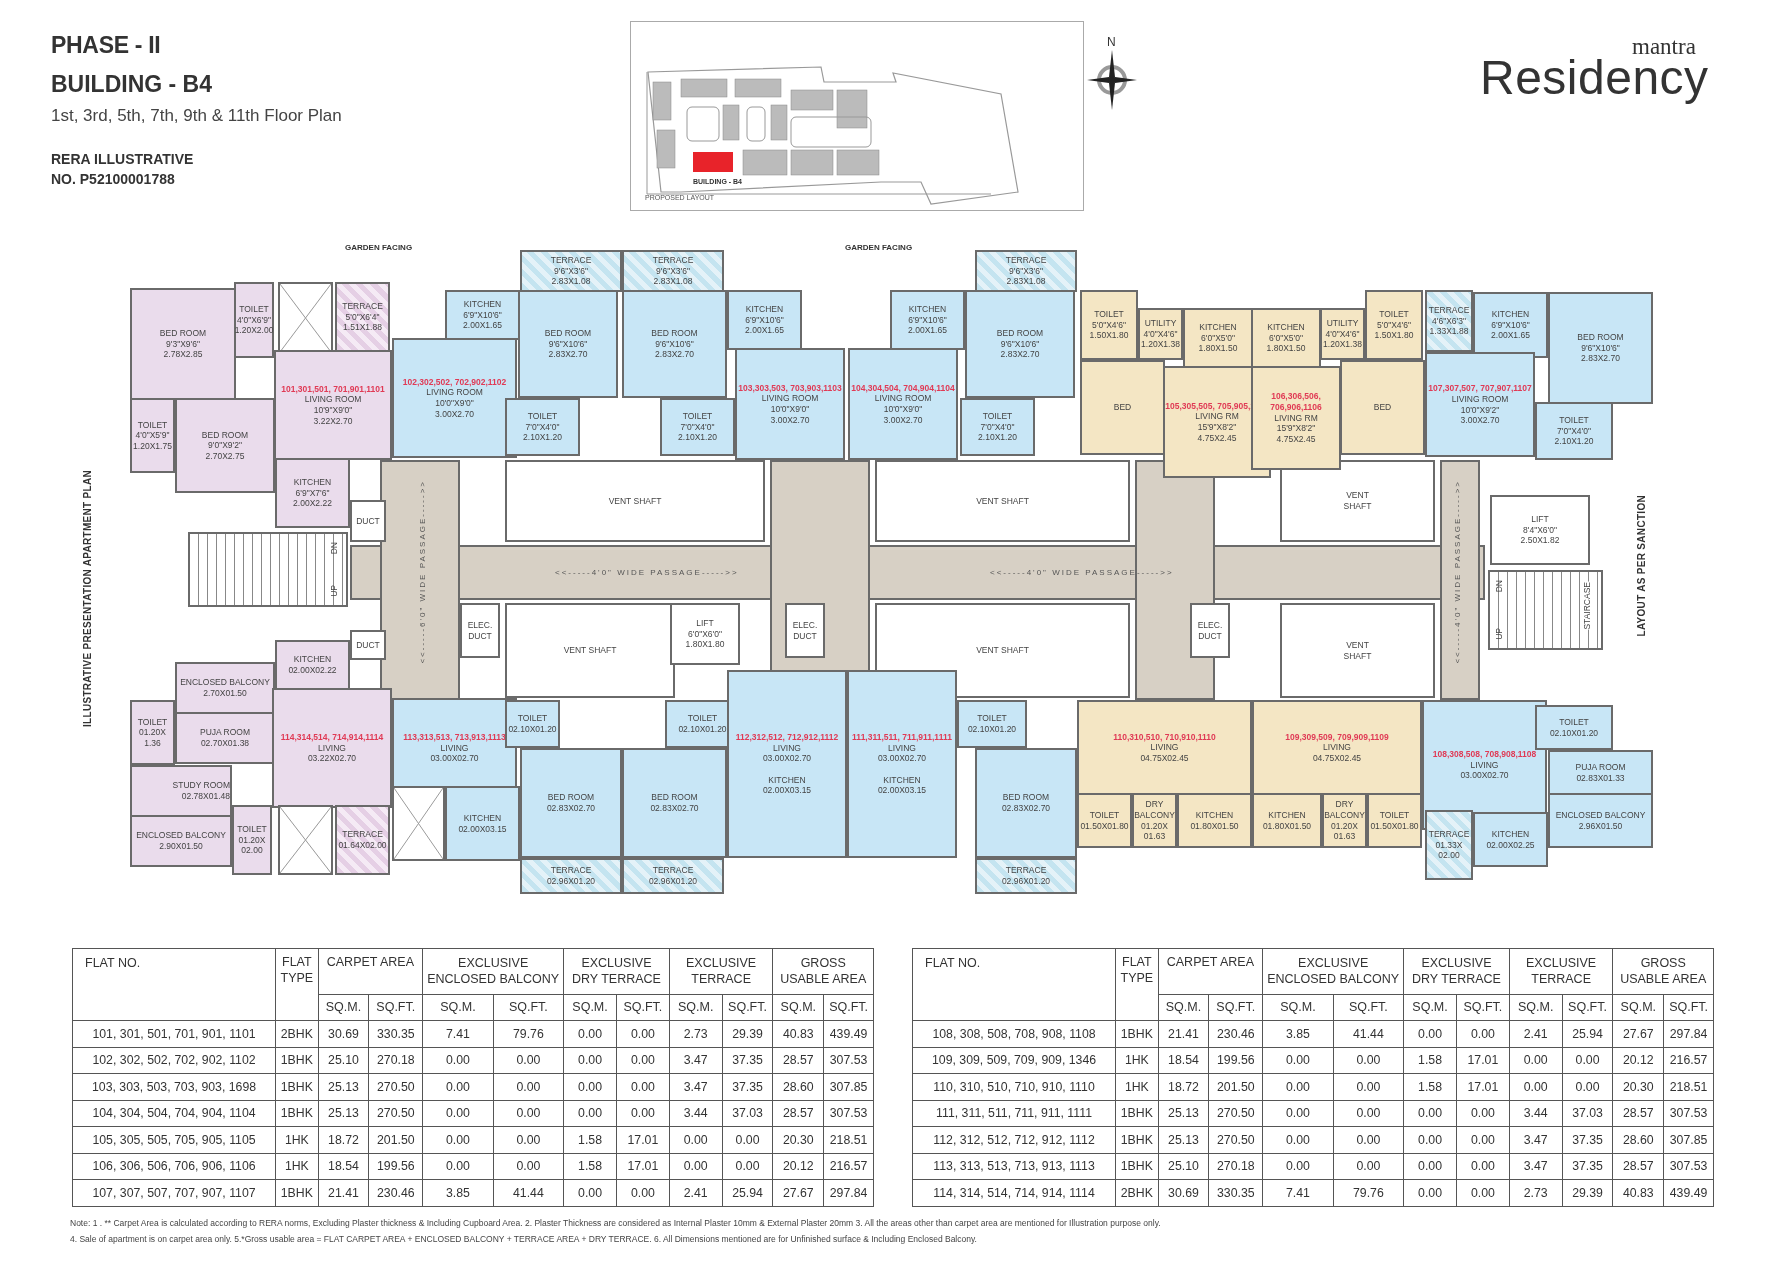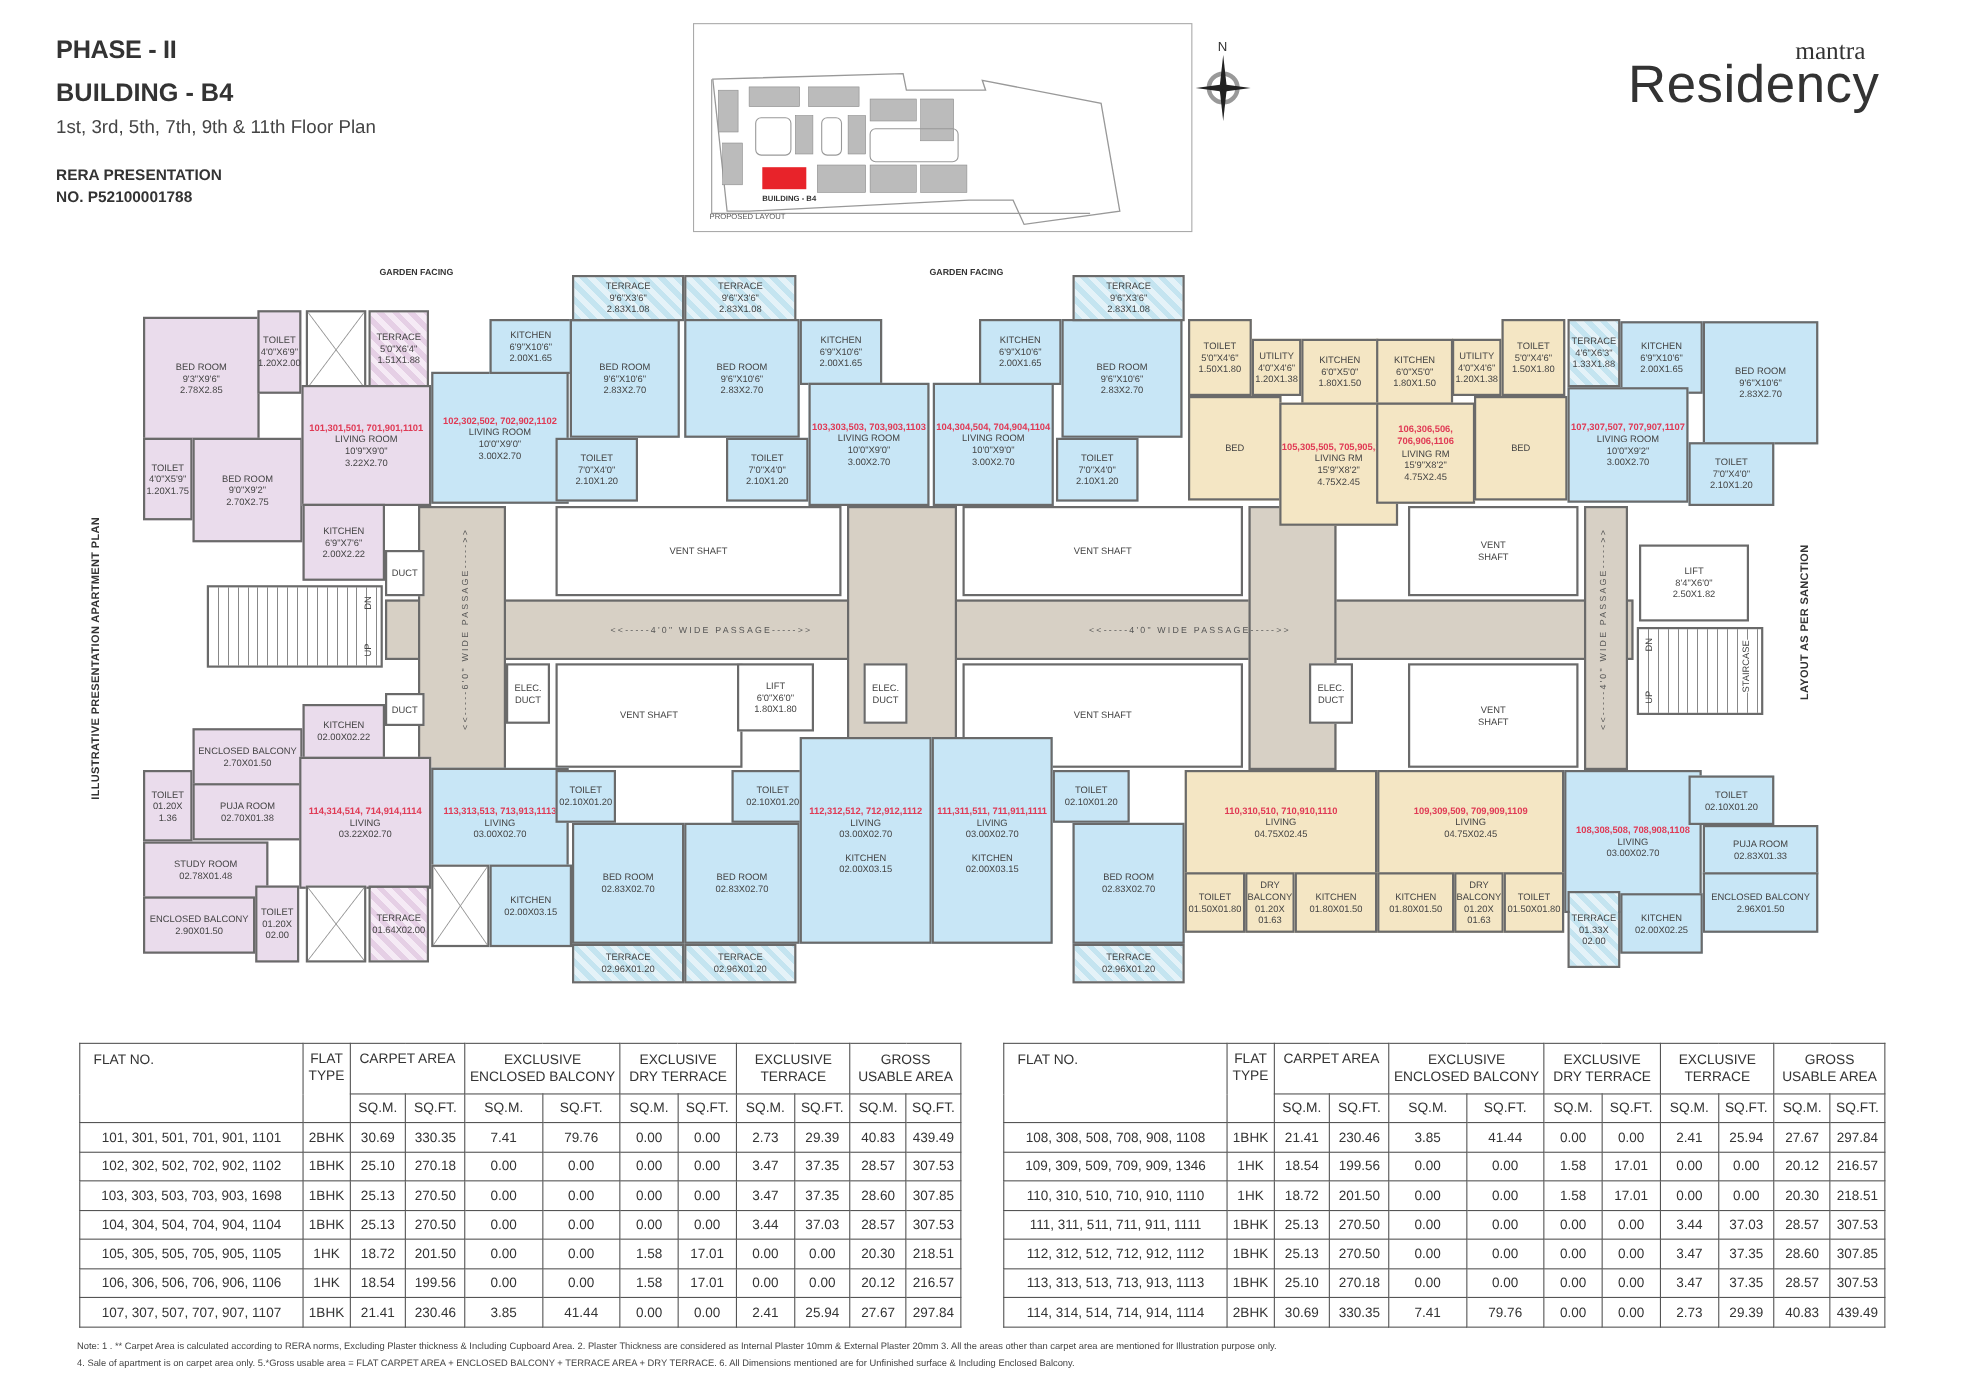--- a/index.html
+++ b/index.html
@@ -44,21 +44,21 @@
   td { height: 26.5px; }
   th.flathdr { text-align: left; vertical-align: top; padding: 7px 0 0 12px; }
   .notes { left: 70px; font-size: 8.5px; color: #444; white-space: nowrap; }
 </style>
 </head>
 <body>
 
 <div class="abs phase">PHASE - II</div>
 <div class="abs building">BUILDING - B4</div>
 <div class="abs floors">1st, 3rd, 5th, 7th, 9th &amp; 11th Floor Plan</div>
-<div class="abs rera1">RERA PRESENTATION</div>
+<div class="abs rera1">RERA ILLUSTRATIVE</div>
 <div class="abs rera2">NO. P52100001788</div>
 
 <div class="abs keyplan">
   <svg width="454" height="190">
     <polyline points="16,50 16,172 360,172" fill="none" stroke="#999" stroke-width="1"></polyline>
     <path d="M17,50 L190,45 L193,60 L265,60 L262,51 L370,72 L387,170 L300,182 L290,160 L250,160 L50,170 L30,170 Z" fill="none" stroke="#999" stroke-width="1.2"></path>
     <g fill="#bbb" stroke="#888" stroke-width="0.5">
       <rect x="22" y="60" width="18" height="38"></rect>
         <rect x="50" y="57" width="46" height="18"></rect>
         <rect x="104" y="57" width="46" height="18"></rect>
@@ -323,21 +323,21 @@
 <div class="abs room cream" style="left:1320px;top:308px;width:45px;height:52px;">
     <span>UTILITY</span>
     <span>4'0"X4'6"</span>
     <span>1.20X1.38</span>
   </div>
 <div class="abs room cream" style="left:1365px;top:290px;width:58px;height:70px;">
     <span>TOILET</span>
     <span>5'0"X4'6"</span>
     <span>1.50X1.80</span>
   </div>
-<div class="abs room cream" style="left:1251px;top:366px;width:90px;height:92px;">
+<div class="abs room cream" style="left:1251px;top:366px;width:90px;height:104px;">
     <span class="flatno">106,306,506, 706,906,1106</span>
     <span>LIVING RM</span>
     <span>15'9"X8'2"</span>
     <span>4.75X2.45</span>
   </div>
 <div class="abs room cream" style="left:1340px;top:360px;width:85px;height:95px;">
     <span>BED</span>
   </div>
 
 <div class="abs room terr-b" style="left:1425px;top:290px;width:48px;height:62px;">
@@ -382,21 +382,21 @@
 <div class="abs room pink" style="left:130px;top:700px;width:45px;height:65px;">
     <span>TOILET</span>
     <span>01.20X</span>
     <span>1.36</span>
   </div>
 <div class="abs room pink" style="left:272px;top:688px;width:120px;height:120px;">
     <span class="flatno">114,314,514, 714,914,1114</span>
     <span>LIVING</span>
     <span>03.22X02.70</span>
   </div>
-<div class="abs room pink" style="left:130px;top:765px;width:114px;height:52px;">
+<div class="abs room pink" style="left:130px;top:765px;width:102px;height:52px;align-items:flex-end;">
     <span>STUDY ROOM</span>
     <span>02.78X01.48</span>
   </div>
 <div class="abs room pink" style="left:130px;top:815px;width:102px;height:52px;">
     <span>ENCLOSED BALCONY</span>
     <span>2.90X01.50</span>
   </div>
 <div class="abs room pink" style="left:232px;top:805px;width:40px;height:70px;">
     <span>TOILET</span>
     <span>01.20X</span>

